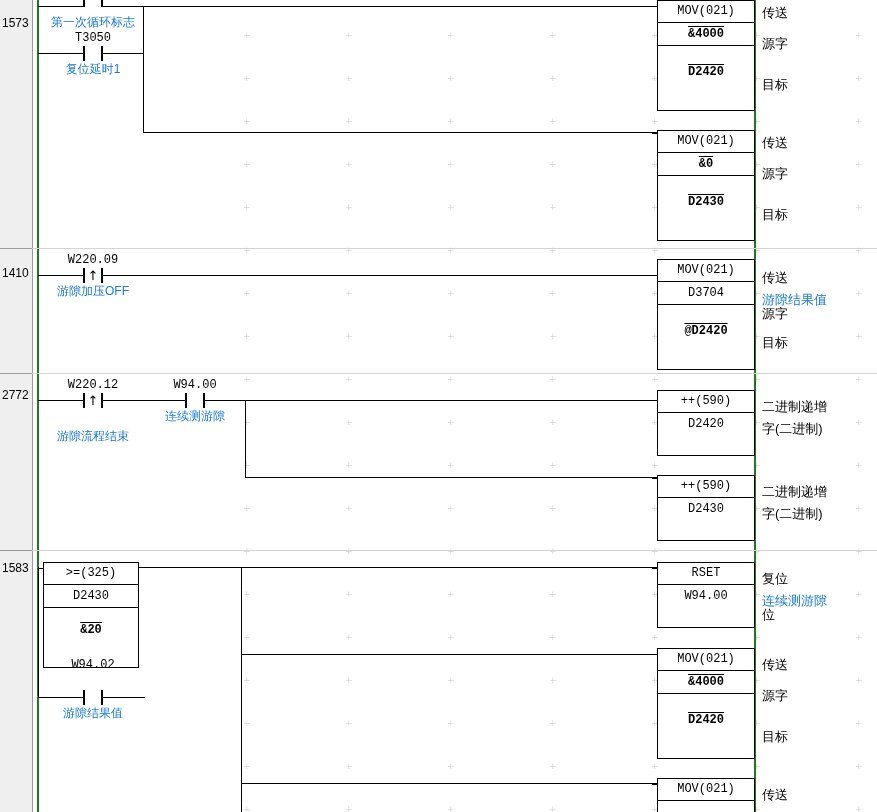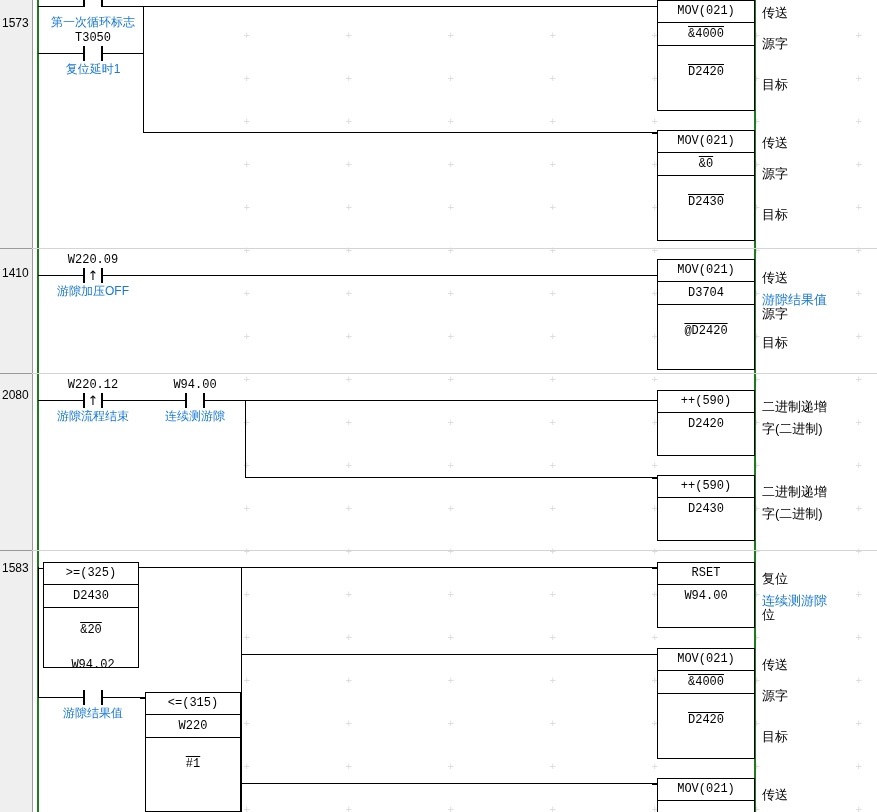--- a/index.html
+++ b/index.html
@@ -70,21 +70,21 @@
     font-family:"Liberation Mono","DejaVu Sans Mono",monospace;
     font-size:12px;color:#000;text-align:center;line-height:22px;
     white-space:nowrap;
   }
   .ibox .op{
     position:absolute;left:0;right:0;
     font-family:"Liberation Mono","DejaVu Sans Mono",monospace;
     font-size:12px;color:#000;text-align:center;white-space:nowrap;
   }
   .ibox .op.sep{border-bottom:1px solid #000;}
-  .ov{text-decoration:overline;}
+  .ov{text-decoration:overline;font-weight:bold;}
   .stub-l{position:absolute;left:-6px;width:6px;height:1px;background:#000;}
 
   
   .anno{
     position:absolute;white-space:nowrap;color:#000;
     font-family:"Liberation Sans","DejaVu Sans",sans-serif;font-size:13px;
   }
   .anno.blue{color:#1878d2;}
 </style>
 </head>
@@ -229,21 +229,21 @@
     </div>
 
   <div class="gutter"></div>
   <div class="gutter-cell" style="top:0;height:249px;"></div>
   <div class="gutter-cell" style="top:249px;height:125px;"></div>
   <div class="gutter-cell" style="top:374px;height:177px;"></div>
   <div class="gutter-cell" style="top:551px;height:261px;border-bottom:none;"></div>
 
   <div class="rung-no" style="top:16px;">1573</div>
   <div class="rung-no" style="top:266px;">1410</div>
-  <div class="rung-no" style="top:388px;">2080</div>
+  <div class="rung-no" style="top:388px;">2772</div>
   <div class="rung-no" style="top:561px;">1583</div>
 
   <div class="rung-sep" style="top:248px;"></div>
   <div class="rung-sep" style="top:373px;"></div>
   <div class="rung-sep" style="top:550px;"></div>
 
   <div class="rail-left" style="left:37px;top:0;height:248px;"></div>
   <div class="rail-left" style="left:37px;top:249px;height:124px;"></div>
   <div class="rail-left" style="left:37px;top:374px;height:176px;"></div>
   <div class="rail-left" style="left:37px;top:551px;height:261px;"></div>
@@ -330,21 +330,21 @@
   <div class="anno" style="left:762px;top:334px;">目标</div>
 
   <div class="addr" style="left:45px;top:378px;width:96px;">W220.12</div>
   <div class="contact" style="left:83px;top:393px;width:20px;height:15px;">
     <div class="bar l"></div>
     <div class="bar r"></div>
     <div class="arrow">↑</div>
   </div>
   <div class="wh" style="left:38px;top:400px;width:45px;"></div>
   <div class="wh" style="left:103px;top:400px;width:82px;"></div>
-  <div class="cmt" style="left:41px;top:408px;width:104px;">游隙流程结束</div>
+  <div class="cmt" style="left:41px;top:428px;width:104px;">游隙流程结束</div>
 
   <div class="addr" style="left:147px;top:378px;width:96px;">W94.00</div>
   <div class="contact" style="left:185px;top:393px;width:20px;height:15px;">
     <div class="bar l"></div>
     <div class="bar r"></div>
   </div>
   <div class="wh" style="left:205px;top:400px;width:40px;"></div>
   <div class="cmt" style="left:143px;top:408px;width:104px;">连续测游隙</div>
 
   <div class="wv" style="left:245px;top:400px;height:77px;"></div>
@@ -380,28 +380,20 @@
   <div class="contact" style="left:83px;top:690px;width:20px;height:15px;">
     <div class="bar l"></div>
     <div class="bar r"></div>
   </div>
   <div class="wh" style="left:38px;top:697px;width:45px;"></div>
   <div class="wh" style="left:103px;top:697px;width:42px;"></div>
   <div class="cmt" style="left:41px;top:705px;width:104px;">游隙结果值</div>
 
   <div class="wv" style="left:38px;top:567px;height:131px;"></div>
 
-  <div class="ibox" style="left:145px;top:692px;width:96px;height:120px;">
-    <div class="stub-l" style="top:5px;"></div>
-    <div class="hdr" style="top:-1px;">&lt;=(315)</div>
-    <div class="op sep" style="top:22px;height:22px;line-height:22px;">W220</div>
-    <div class="op" style="top:62px;height:18px;line-height:18px;">
-      <span class="ov">#1</span>
-    </div>
-  </div>
 
   <div class="wh" style="left:139px;top:567px;width:518px;"></div>
   <div class="wv" style="left:241px;top:567px;height:245px;"></div>
   <div class="wh" style="left:241px;top:654px;width:416px;"></div>
   <div class="wh" style="left:241px;top:783px;width:416px;"></div>
 
   <div class="ibox" style="left:657px;top:562px;width:98px;height:66px;">
     <div class="stub-l" style="top:5px;"></div>
     <div class="hdr" style="top:-1px;">RSET</div>
     <div class="op" style="top:22px;height:22px;line-height:22px;">W94.00</div>

